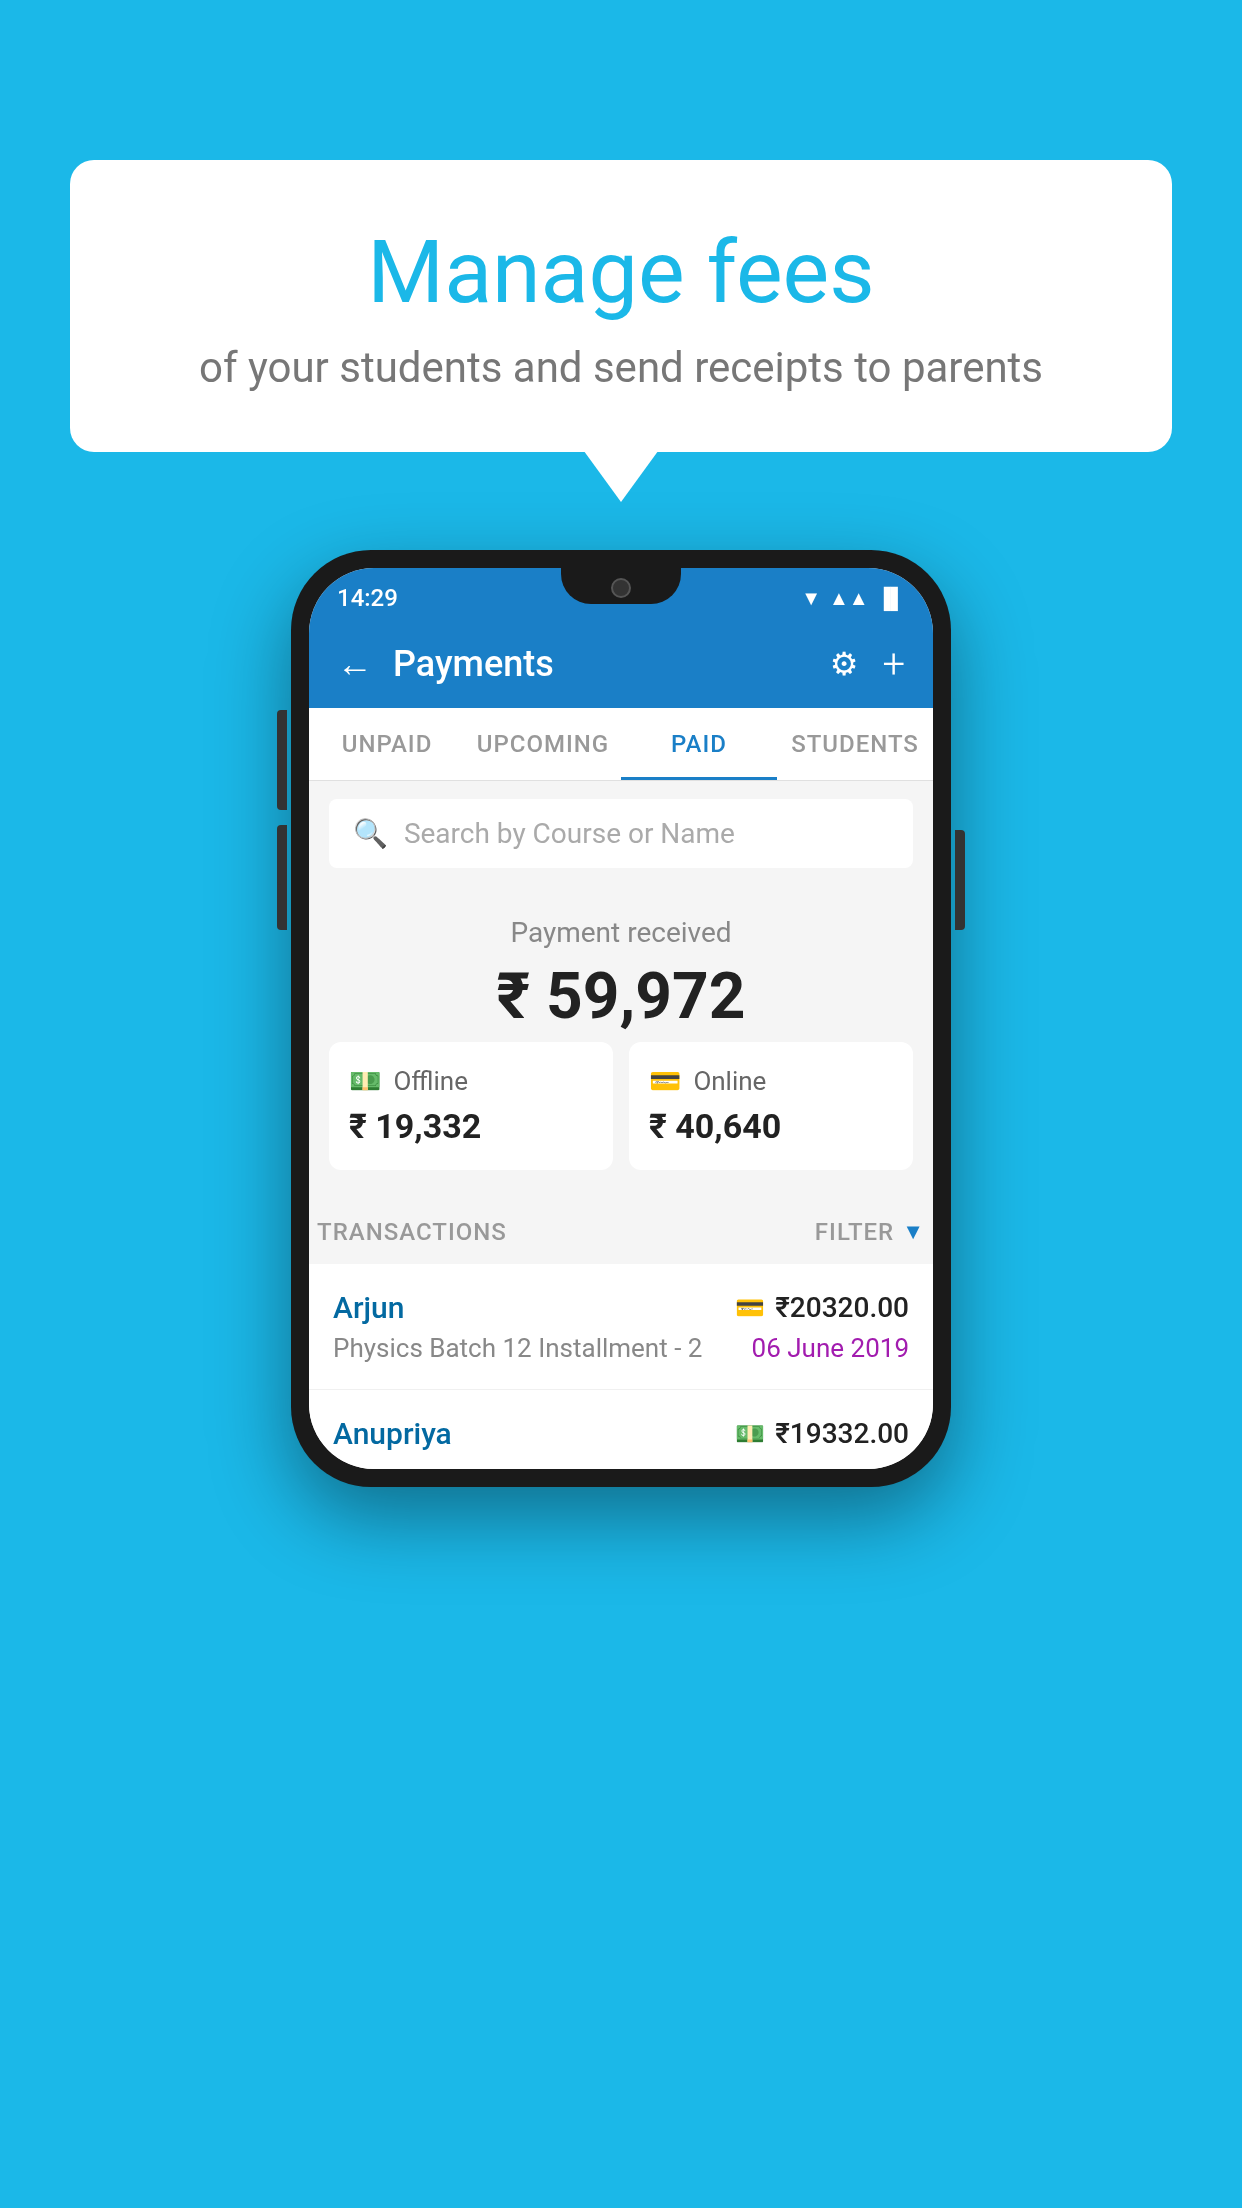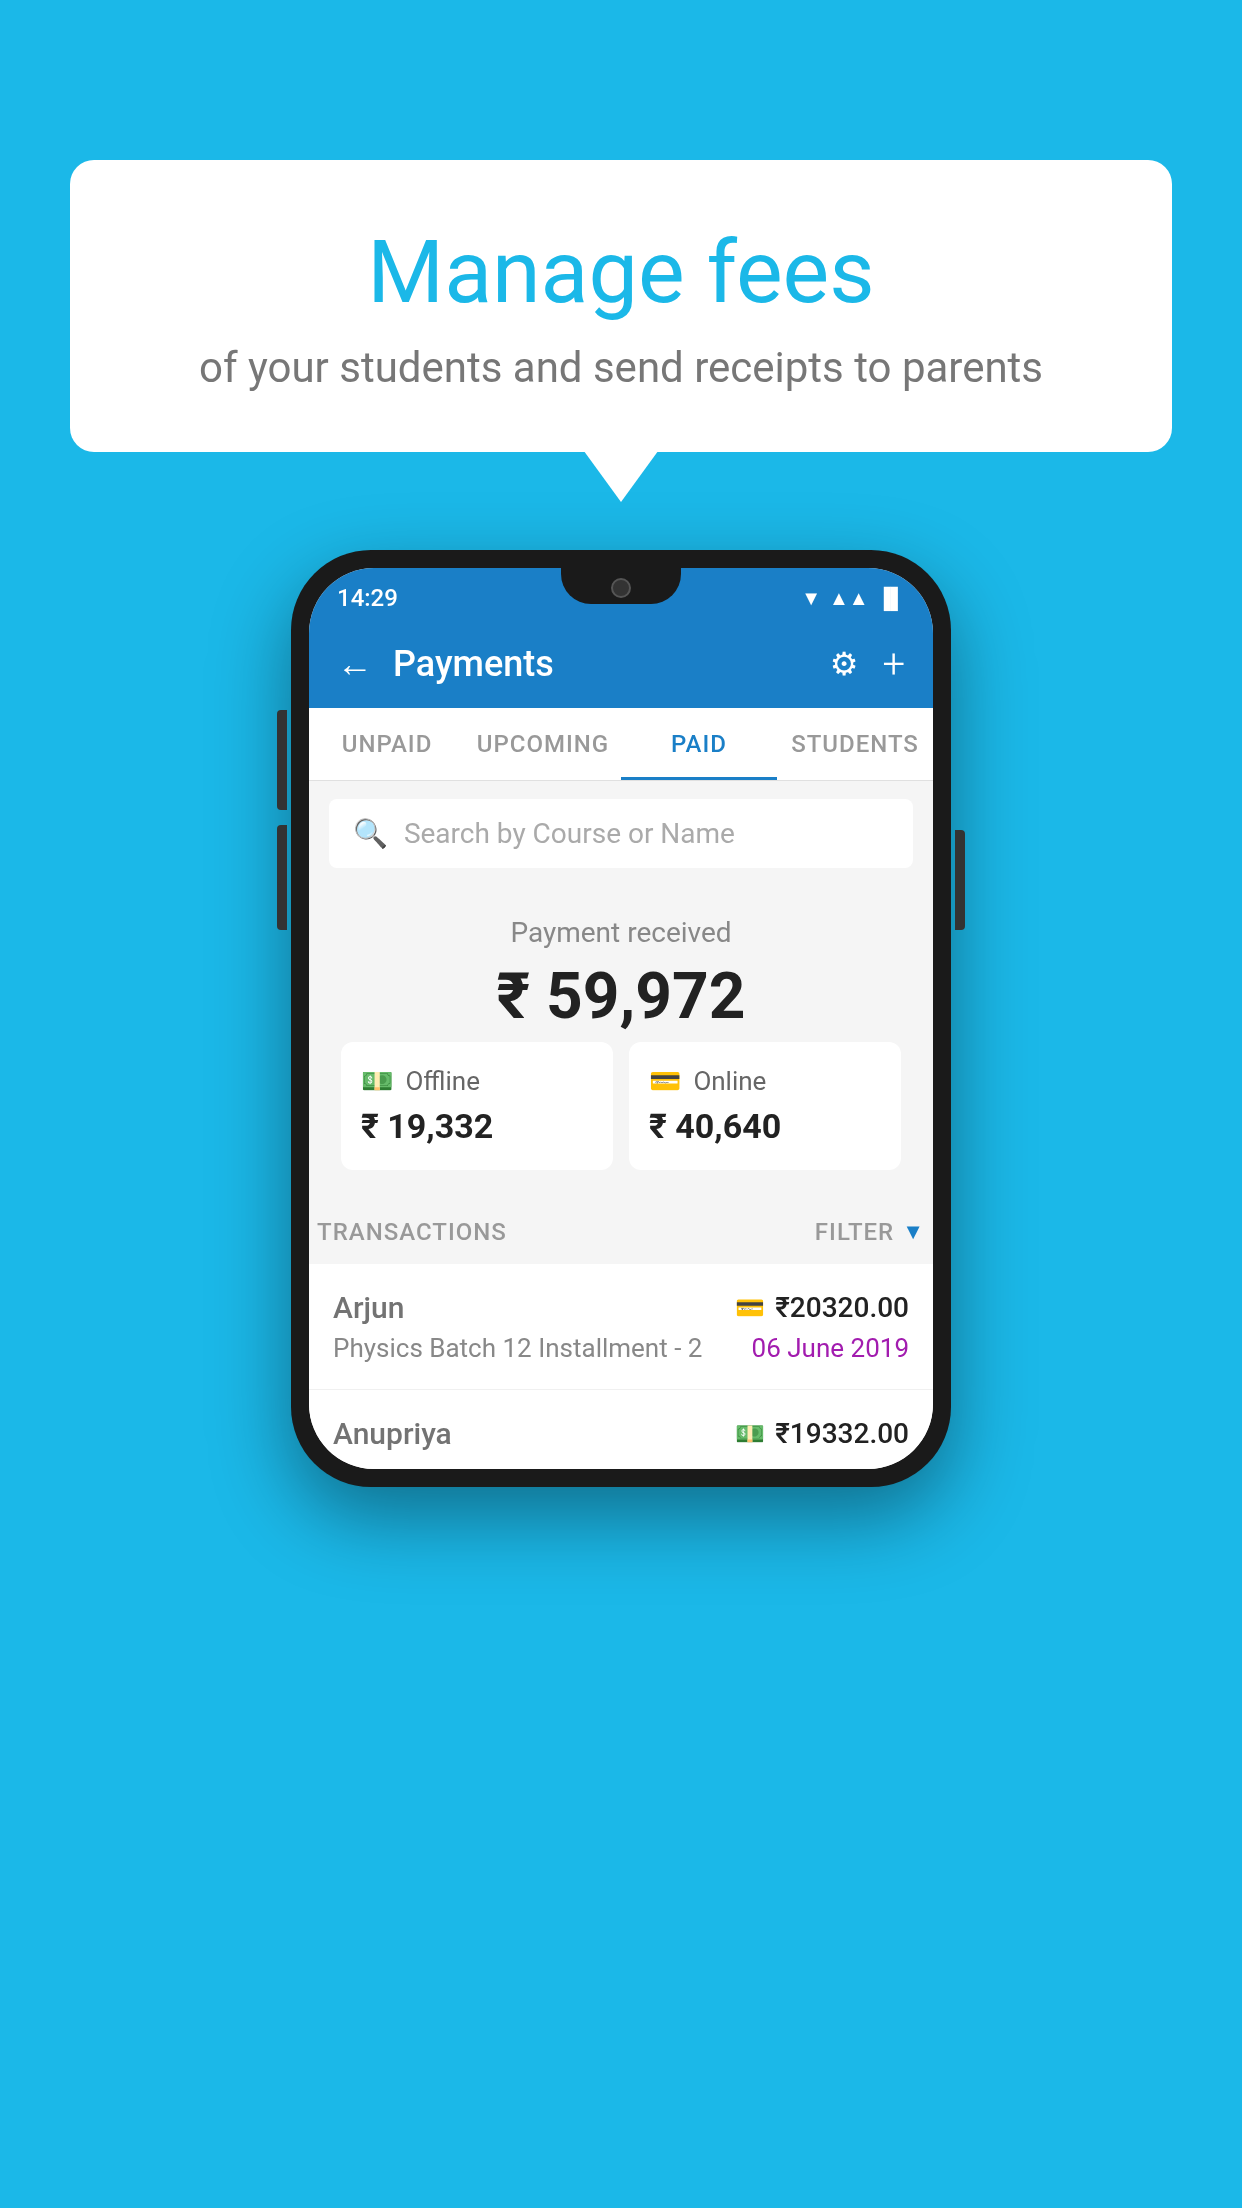--- a/index.html
+++ b/index.html
@@ -242,21 +242,21 @@
     }
 
     .search-placeholder {
       color: #aaa;
       font-size: 28px;
     }
 
     
     .payment-section {
       background: #f5f5f5;
-      padding: 30px 32px;
+      padding: 30px 20px;
       text-align: center;
     }
 
     .payment-label {
       color: #888;
       font-size: 28px;
       margin-bottom: 10px;
     }
 
     .payment-amount {
@@ -343,21 +343,21 @@
     .transaction-top {
       display: flex;
       justify-content: space-between;
       align-items: center;
       margin-bottom: 8px;
     }
 
     .transaction-name {
       font-size: 30px;
       font-weight: 500;
-      color: #737373;
+      color: #0369a1;
     }
 
     .transaction-amount-wrap {
       display: flex;
       align-items: center;
       gap: 10px;
     }
 
     .transaction-icon {
       color: #888;

